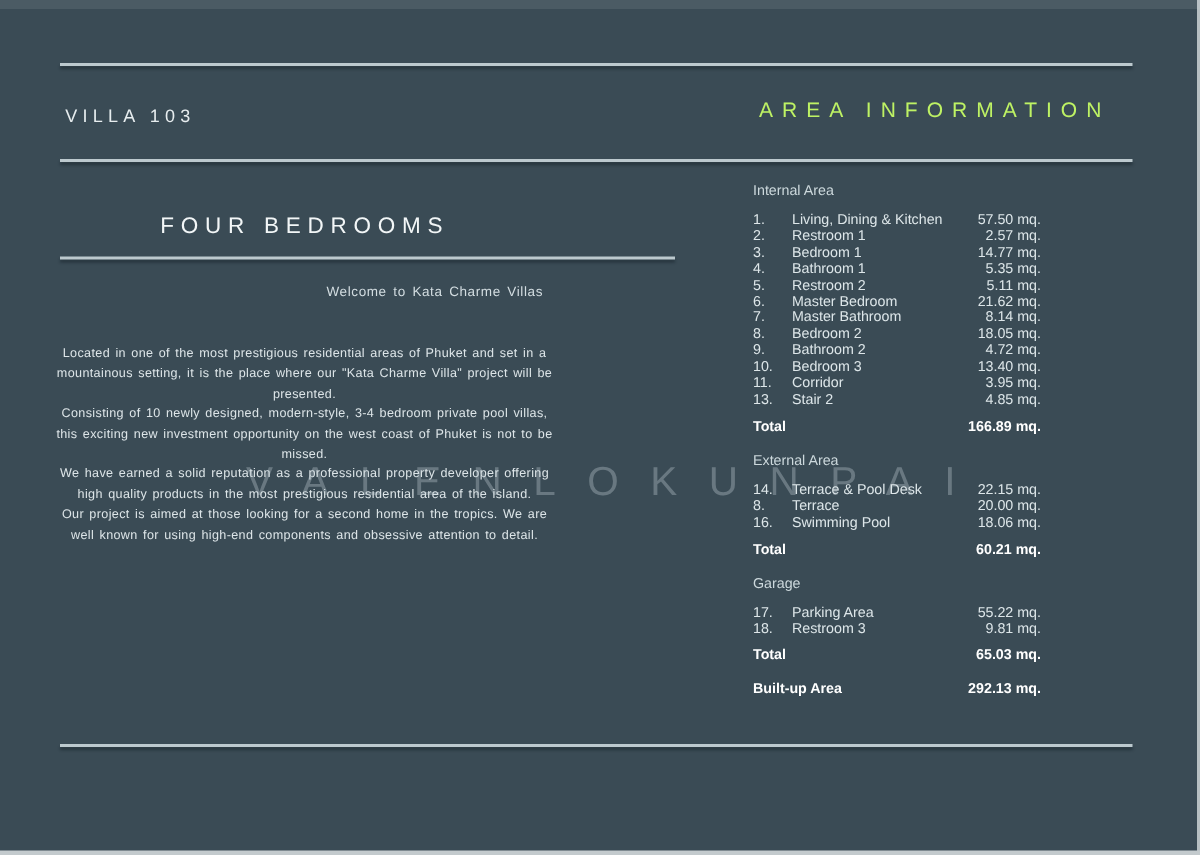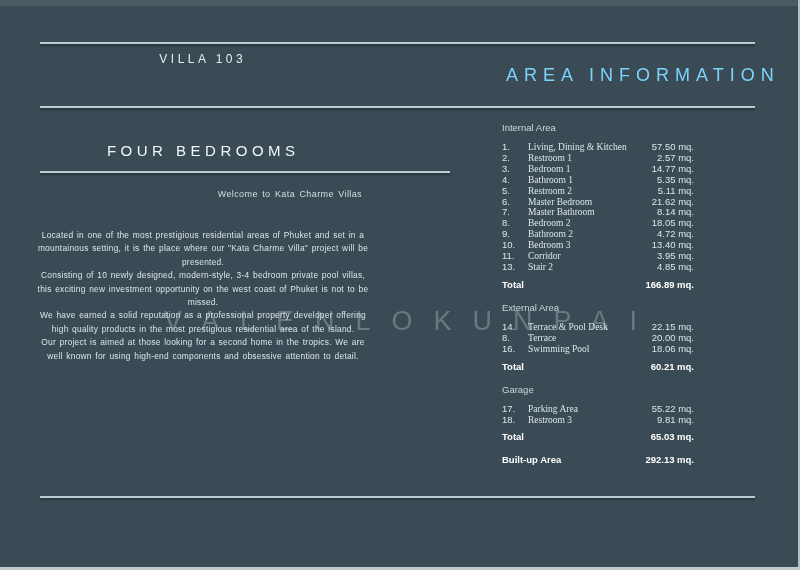--- a/index.html
+++ b/index.html
@@ -28,28 +28,28 @@
     position: absolute; height: 2px;
     background: var(--rule);
     box-shadow: 0 2px 2px rgba(12,22,28,0.45);
   }
   #rule-top    { left: 40px; top: 42px;  width: 715px; }
   #rule-mid    { left: 40px; top: 106px; width: 715px; }
   #rule-fb     { left: 40px; top: 171px; width: 410px; }
   #rule-bottom { left: 40px; top: 496px; width: 715px; }
 
   .villa {
-    position: absolute; left: 40px; top: 52px; width: 322px;
-    text-align: center; color: var(--text);
+    position: absolute; left: 40px; top: 70px; width: 322px;
+    text-align: left; color: var(--text);
     font-size: 12px; letter-spacing: 3.5px; text-indent: 3.5px;
   }
   .area-title {
     position: absolute; left: 500px; top: 65px; width: 256px;
-    color: #7dd3fc;
-    font-size: 18px; letter-spacing: 6px; text-indent: 6px; white-space: nowrap;
+    color: #bef264;
+    font-size: 14px; letter-spacing: 6px; text-indent: 6px; white-space: nowrap;
   }
   .four {
     position: absolute; left: 40px; top: 142px; width: 322px;
     text-align: center; color: #f2f6f7;
     font-size: 15px; letter-spacing: 4.5px; text-indent: 4.5px; white-space: nowrap;
   }
   .welcome {
     position: absolute; left: 40px; top: 189px; width: 322px;
     text-align: right; color: var(--dim_text);
     font-size: 9px; letter-spacing: 0.4px; word-spacing: 1.5px;
@@ -70,21 +70,21 @@
 
   .right-col {
     position: absolute; left: 502px; top: 122px; width: 192px;
     color: #dde6e9; font-size: 9.5px;
   }
   .sec { margin-bottom: 12px; }
   .sec-label { line-height: 11px; color: #ccd8dc; }
   .rows { margin-top: 9px; }
   .trow { display: flex; line-height: 10.9px; }
   .tnum { width: 26px; flex: none; }
-  .tname { flex: 1; white-space: nowrap; font-family: Liberation Serif, serif; }
+  .tname { flex: 1; white-space: nowrap; }
   .tval { text-align: right; white-space: nowrap; }
   .total-row {
     display: flex; margin-top: 6px; line-height: 11px;
     font-weight: bold; color: var(--total_text);
   }
   .total-row .tlabel { flex: 1; }
   .builtup { margin-top: 12px; align-items: center; }
 </style>
 </head>
 <body>

